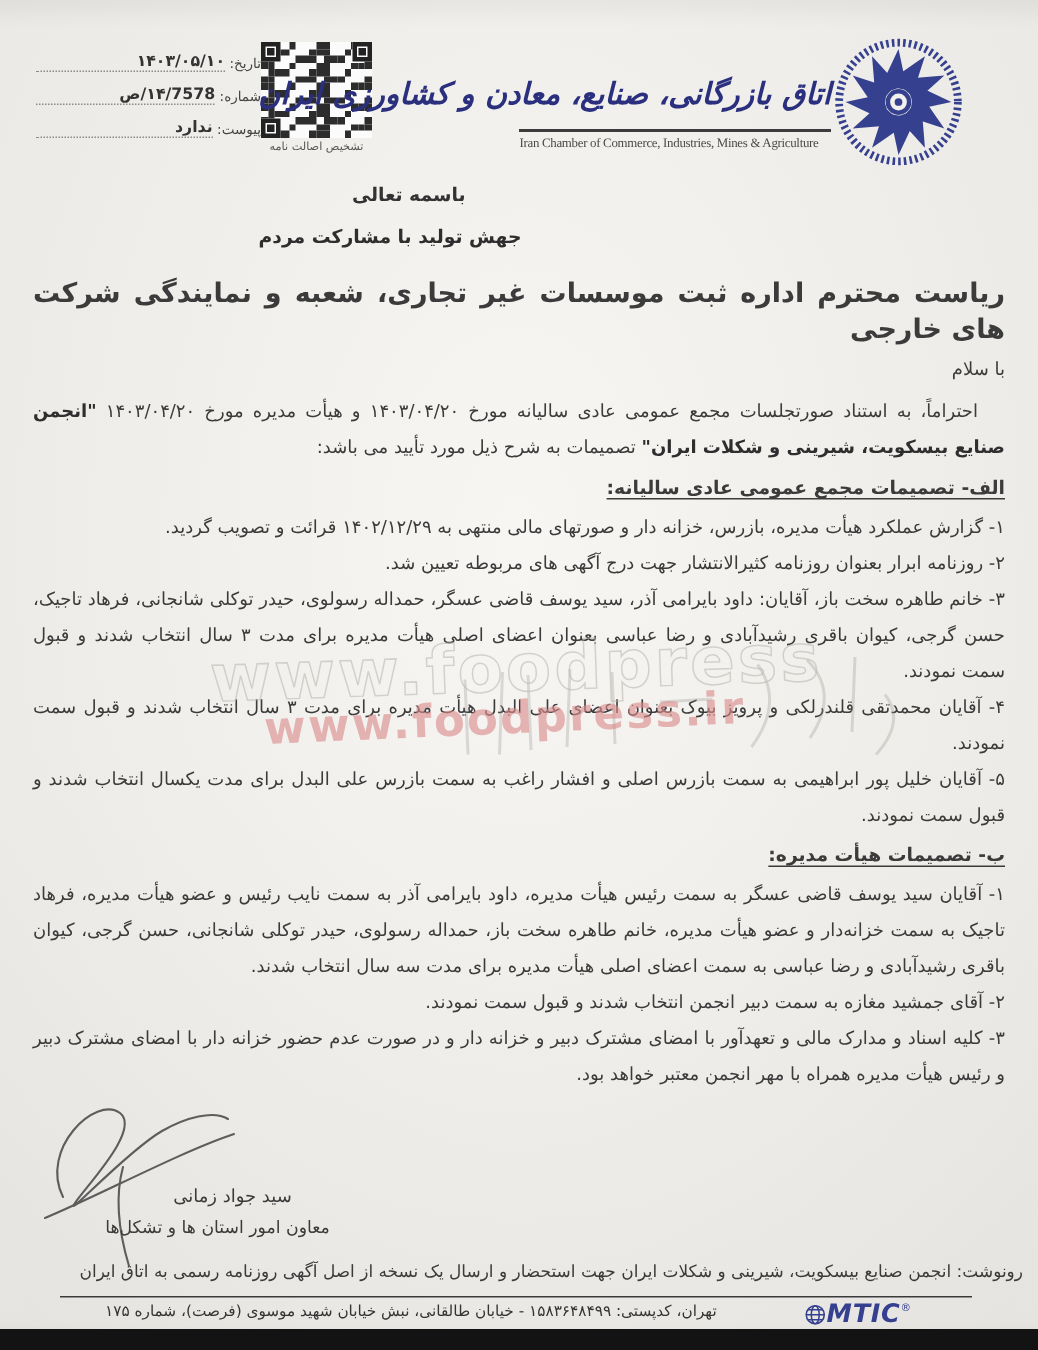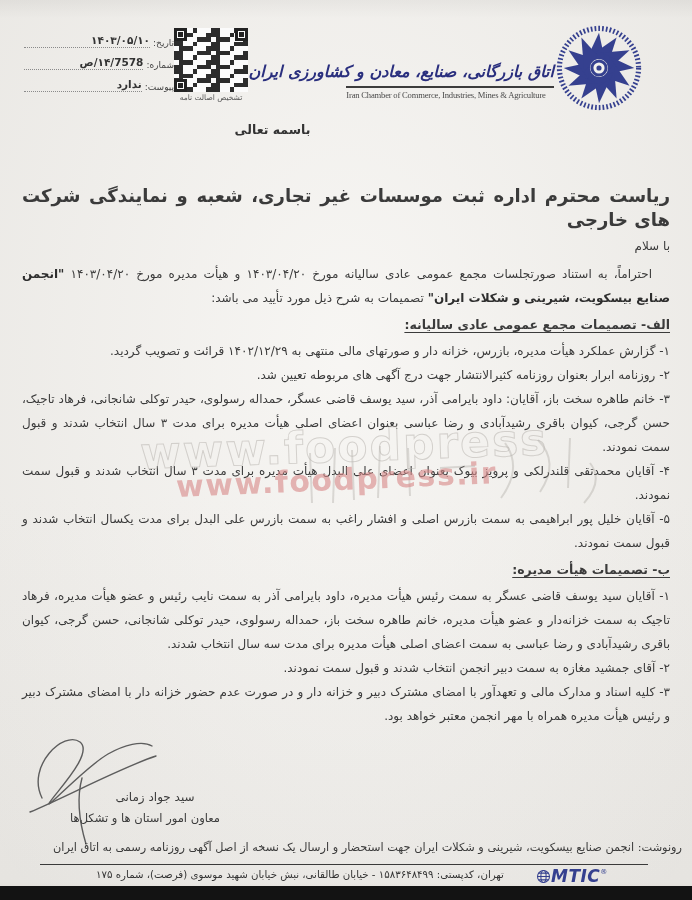--- a/index.html
+++ b/index.html
@@ -17,22 +17,22 @@
   .meta-value{display:inline-block;font-size:10.5px;font-weight:bold;color:#333;transform:translateY(1px);}
   .qr{position:absolute;left:174px;top:28px;width:74px;height:64px;background:#fbfbfb;
       display:grid;grid-template-rows:repeat(14,1fr);grid-template-columns:repeat(16,1fr);}
   .qr i{background:#2c2c2c;}
   .qr .finder{position:absolute;width:13px;height:13px;border:3px solid #222;background:#fbfbfb;box-sizing:border-box;}
   .qr .finder::after{content:"";position:absolute;inset:1px;background:#222;}
   .qr .f-tl{left:0;top:0}.qr .f-tr{right:0;top:0}.qr .f-bl{left:0;bottom:0}
   .qr-caption{position:absolute;left:166px;top:93px;width:90px;text-align:center;font-size:7.5px;color:#555;direction:rtl;}
   
   .emblem{position:absolute;left:556px;top:24px;width:86px;height:88px;}
-  .org-fa{position:absolute;left:338px;top:62px;width:216px;text-align:right;direction:rtl;
-          font-size:16px;font-weight:bold;font-style:italic;color:#2a2f7e;white-space:nowrap;}
+  .org-fa{position:absolute;left:338px;top:50px;width:216px;text-align:right;direction:rtl;
+          font-size:20px;font-weight:bold;font-style:italic;color:#2a2f7e;white-space:nowrap;}
   .org-rule{position:absolute;left:346px;top:86px;width:208px;border-top:2px solid #3c3c3c;}
   .org-en{position:absolute;left:330px;top:90px;width:232px;text-align:center;
           font-family:"Liberation Serif","DejaVu Serif",serif;font-size:8.6px;color:#4a4a4a;letter-spacing:-0.2px;}
   .besmeleh{position:absolute;left:190px;top:122px;width:165px;text-align:center;direction:rtl;
             font-size:12.5px;font-weight:bold;color:#333;}
   .slogan{position:absolute;left:160px;top:150px;width:200px;text-align:center;direction:rtl;
           font-size:12.5px;font-weight:bold;color:#2e2e2e;}
   
   .body-text{position:absolute;left:22px;top:184px;width:648px;direction:rtl;
              font-size:12px;line-height:24px;text-align:justify;color:#3b3b3b;}
@@ -53,21 +53,21 @@
           transform:rotate(-2.5deg);opacity:.62;font-weight:bold;pointer-events:none;}
   
   .sig-block{position:absolute;left:30px;top:742px;width:200px;}
   .sig-scribble{position:absolute;left:-6px;top:-14px;width:150px;height:120px;}
   .sig-name{position:absolute;left:55px;top:48px;width:140px;text-align:center;direction:rtl;font-size:12px;color:#3b3b3b;}
   .sig-title{position:absolute;left:20px;top:69px;width:190px;text-align:center;direction:rtl;font-size:11.5px;color:#3b3b3b;}
   
   .cc-line{position:absolute;left:12px;top:841px;width:670px;direction:rtl;text-align:right;
            font-size:11.3px;color:#3b3b3b;white-space:nowrap;}
   .footer-rule{position:absolute;left:40px;top:864px;width:608px;border-top:1.5px solid #3a3a3a;}
-  .footer-address{position:absolute;left:70px;top:869px;width:460px;direction:rtl;text-align:center;
+  .footer-address{position:absolute;left:70px;top:869px;width:460px;direction:rtl;text-align:left;
                   font-size:10.2px;color:#333;white-space:nowrap;}
   .mtic{position:absolute;left:536px;top:866px;display:flex;align-items:center;color:#35408f;}
   .mtic .word{font-size:17px;font-weight:bold;font-style:italic;letter-spacing:.5px;
               font-family:"DejaVu Sans",sans-serif;}
   .mtic sup{font-size:7px;transform:translateY(-4px);}
   .black-bar{position:absolute;left:0;top:886px;width:692px;height:14px;background:#131313;}
 </style>
 </head>
 <body>
 
@@ -225,20 +225,21 @@
       <circle cx="50" cy="50" r="10"></circle>
       <circle cx="50" cy="50" r="6.5" fill="#f3f1ed"></circle>
       <circle cx="50" cy="50" r="3" fill="#35408f"></circle>
     </g>
   </svg>
   <div class="org-fa">اتاق بازرگانی، صنایع، معادن و کشاورزی ایران</div>
   <div class="org-rule"></div>
   <div class="org-en">Iran Chamber of Commerce, Industries, Mines &amp; Agriculture</div>
 
   <div class="besmeleh">باسمه تعالی</div>
+  <div class="slogan">جهش تولید با مشارکت مردم</div>
 
   <div class="body-text">
     <p class="addressee">ریاست محترم اداره ثبت موسسات غیر تجاری، شعبه و نمایندگی شرکت های خارجی</p>
     <p class="salam">با سلام</p>
     <p class="intro"><span>احتراماً، به استناد صورتجلسات مجمع عمومی عادی سالیانه مورخ ۱۴۰۳/۰۴/۲۰ و هیأت مدیره مورخ ۱۴۰۳/۰۴/۲۰</span> <b class="orgname">"انجمن صنایع بیسکویت، شیرینی و شکلات ایران"</b> <span>تصمیمات به شرح ذیل مورد تأیید می باشد:</span></p>
 
     <p class="sec-title">الف- تصمیمات مجمع عمومی عادی سالیانه:</p>
     <p>۱- گزارش عملکرد هیأت مدیره، بازرس، خزانه دار و صورتهای مالی منتهی به ۱۴۰۲/۱۲/۲۹ قرائت و تصویب گردید.</p>
     <p>۲- روزنامه ابرار بعنوان روزنامه کثیرالانتشار جهت درج آگهی های مربوطه تعیین شد.</p>
     <p>۳- خانم طاهره سخت باز، آقایان: داود بایرامی آذر، سید یوسف قاضی عسگر، حمداله رسولوی، حیدر توکلی شانجانی، فرهاد تاجیک، حسن گرجی، کیوان باقری رشیدآبادی و رضا عباسی بعنوان اعضای اصلی هیأت مدیره برای مدت ۳ سال انتخاب شدند و قبول سمت نمودند.</p>

